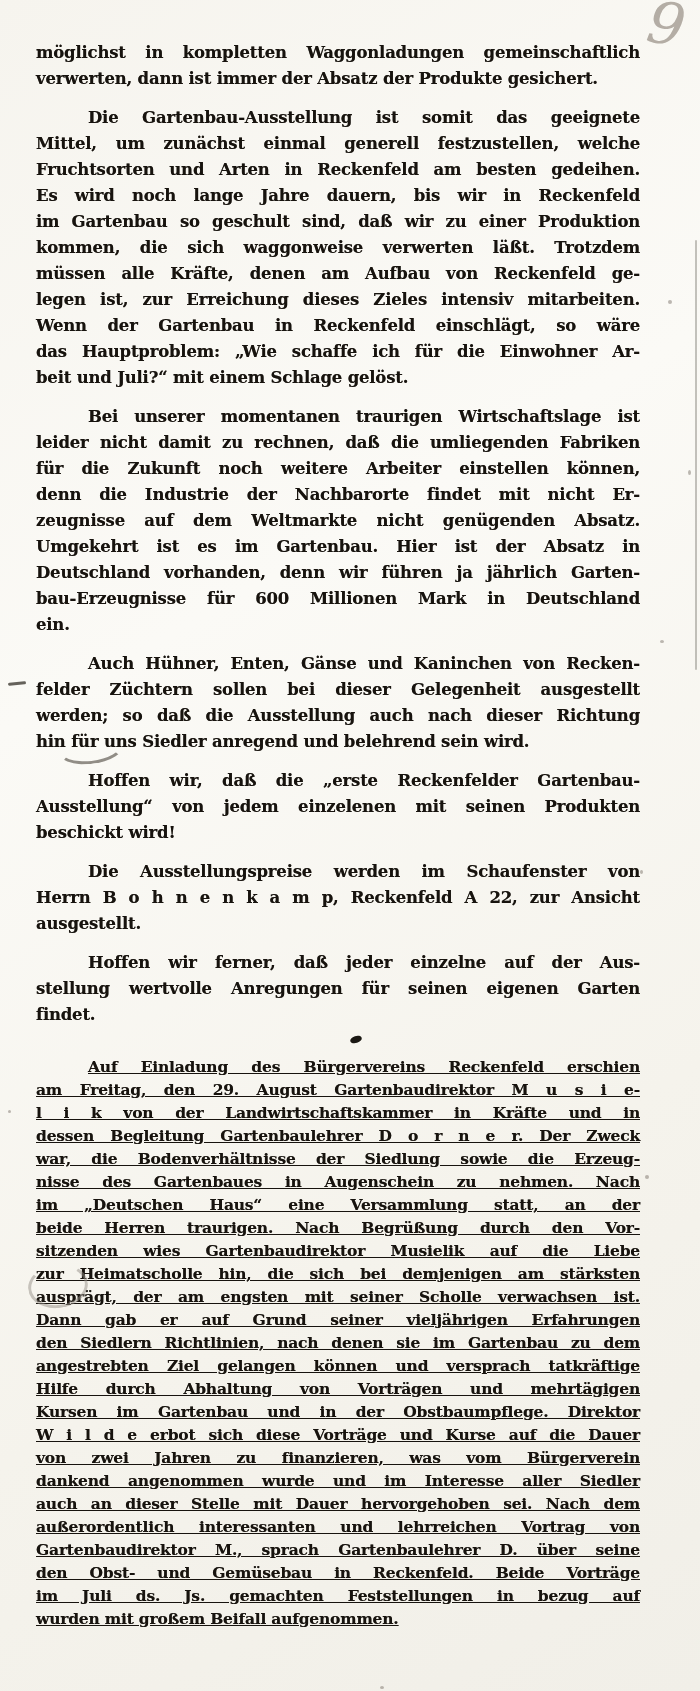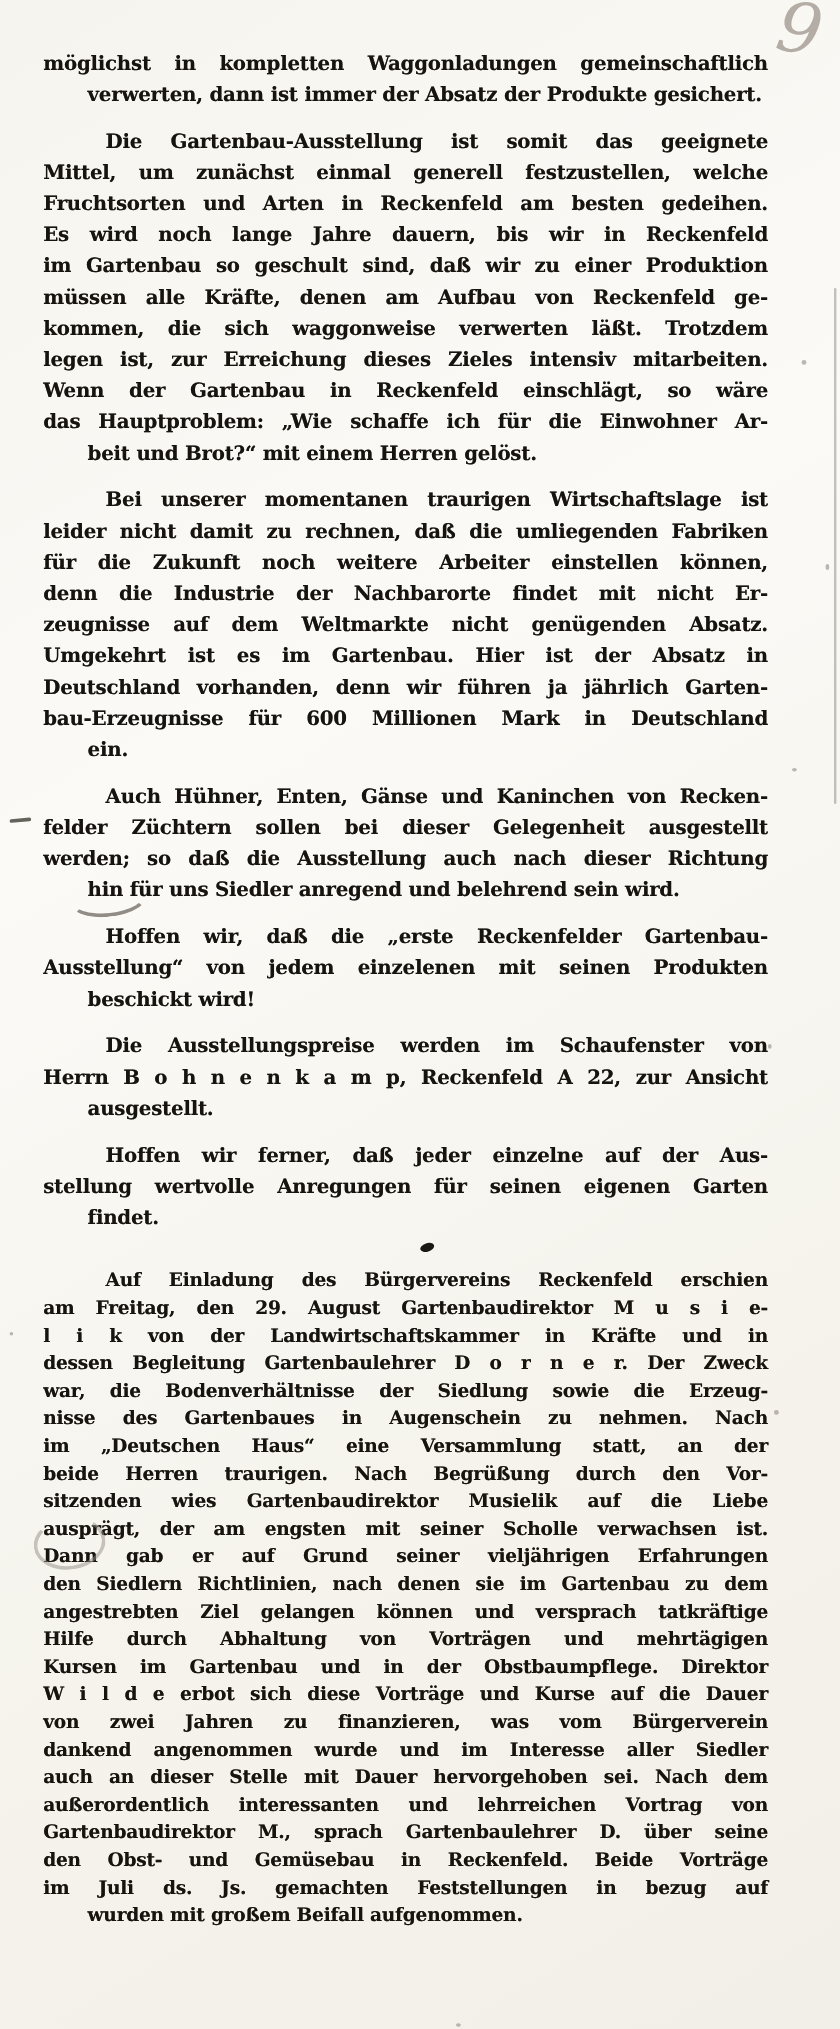--- a/index.html
+++ b/index.html
@@ -10,22 +10,22 @@
     color:#17130e;
   }
   .text-col {
     position:absolute; left:36px; top:40px; width:604px;
     font-weight:700; font-size:16.5px; letter-spacing:-0.2px;
     text-shadow:0 0 0.5px rgba(20,15,10,0.55);
   }
   .para { margin:0 0 13px 0; }
   .line { line-height:26px; text-align:justify; text-align-last:justify; hyphens:none; }
   .line.first { text-indent:52px; }
-  .line.final { text-align-last:left;margin-left:37px; }
-  .para.tight { margin-top:27px; }
+  .line.final { text-align-last:left; }
+  .para.tight { margin-top:27px;text-decoration:underline; }
   .para.tight .line { font-size:15.5px; line-height:23px; }
 
   .pencil-9 {
     position:absolute; left:648px; top:-10px;
     font-family:"DejaVu Serif","Liberation Serif",serif; font-style:italic;
     font-size:58px; font-weight:400; color:#a8a198; opacity:0.85;
     transform:rotate(10deg);
   }
   .margin-dash {
     position:absolute; left:8px; top:682px; width:18px; height:3px;
@@ -62,26 +62,26 @@
       <div class="para">
         <div class="line">möglichst in kompletten Waggonladungen gemeinschaftlich</div>
         <div class="line final">verwerten, dann ist immer der Absatz der Produkte gesichert.</div>
       </div>
       <div class="para">
         <div class="line first">Die Gartenbau-Ausstellung ist somit das geeignete</div>
         <div class="line">Mittel, um zunächst einmal generell festzustellen, welche</div>
         <div class="line">Fruchtsorten und Arten in Reckenfeld am besten gedeihen.</div>
         <div class="line">Es wird noch lange Jahre dauern, bis wir in Reckenfeld</div>
         <div class="line">im Gartenbau so geschult sind, daß wir zu einer Produktion</div>
+        <div class="line">kommen, die sich waggonweise verwerten läßt. Trotzdem</div>
         <div class="line">müssen alle Kräfte, denen am Aufbau von Reckenfeld ge-</div>
-        <div class="line">kommen, die sich waggonweise verwerten läßt. Trotzdem</div>
         <div class="line">legen ist, zur Erreichung dieses Zieles intensiv mitarbeiten.</div>
         <div class="line">Wenn der Gartenbau in Reckenfeld einschlägt, so wäre</div>
         <div class="line">das Hauptproblem: „Wie schaffe ich für die Einwohner Ar-</div>
-        <div class="line final">beit und Brot?“ mit einem Herren gelöst.</div>
+        <div class="line final">beit und Juli?“ mit einem Schlage gelöst.</div>
       </div>
       <div class="para">
         <div class="line first">Bei unserer momentanen traurigen Wirtschaftslage ist</div>
         <div class="line">leider nicht damit zu rechnen, daß die umliegenden Fabriken</div>
         <div class="line">für die Zukunft noch weitere Arbeiter einstellen können,</div>
         <div class="line">denn die Industrie der Nachbarorte findet mit nicht Er-</div>
         <div class="line">zeugnisse auf dem Weltmarkte nicht genügenden Absatz.</div>
         <div class="line">Umgekehrt ist es im Gartenbau. Hier ist der Absatz in</div>
         <div class="line">Deutschland vorhanden, denn wir führen ja jährlich Garten-</div>
         <div class="line">bau-Erzeugnisse für 600 Millionen Mark in Deutschland</div>
@@ -111,20 +111,21 @@
       <div class="para tight">
         <div class="line first">Auf Einladung des Bürgervereins Reckenfeld erschien</div>
         <div class="line">am Freitag, den 29. August Gartenbaudirektor M u s i e-</div>
         <div class="line">l i k von der Landwirtschaftskammer in Kräfte und in</div>
         <div class="line">dessen Begleitung Gartenbaulehrer D o r n e r. Der Zweck</div>
         <div class="line">war, die Bodenverhältnisse der Siedlung sowie die Erzeug-</div>
         <div class="line">nisse des Gartenbaues in Augenschein zu nehmen. Nach</div>
         <div class="line">im „Deutschen Haus“ eine Versammlung statt, an der</div>
         <div class="line">beide Herren traurigen. Nach Begrüßung durch den Vor-</div>
         <div class="line">sitzenden wies Gartenbaudirektor Musielik auf die Liebe</div>
+        <div class="line">zur Heimatscholle hin, die sich bei demjenigen am stärksten</div>
         <div class="line">ausprägt, der am engsten mit seiner Scholle verwachsen ist.</div>
         <div class="line">Dann gab er auf Grund seiner vieljährigen Erfahrungen</div>
         <div class="line">den Siedlern Richtlinien, nach denen sie im Gartenbau zu dem</div>
         <div class="line">angestrebten Ziel gelangen können und versprach tatkräftige</div>
         <div class="line">Hilfe durch Abhaltung von Vorträgen und mehrtägigen</div>
         <div class="line">Kursen im Gartenbau und in der Obstbaumpflege. Direktor</div>
         <div class="line">W i l d e erbot sich diese Vorträge und Kurse auf die Dauer</div>
         <div class="line">von zwei Jahren zu finanzieren, was vom Bürgerverein</div>
         <div class="line">dankend angenommen wurde und im Interesse aller Siedler</div>
         <div class="line">auch an dieser Stelle mit Dauer hervorgehoben sei. Nach dem</div>

